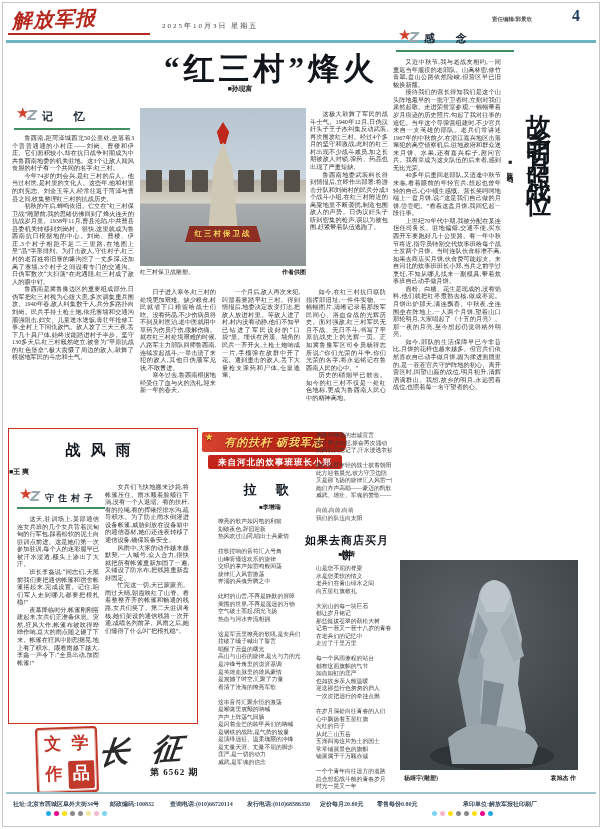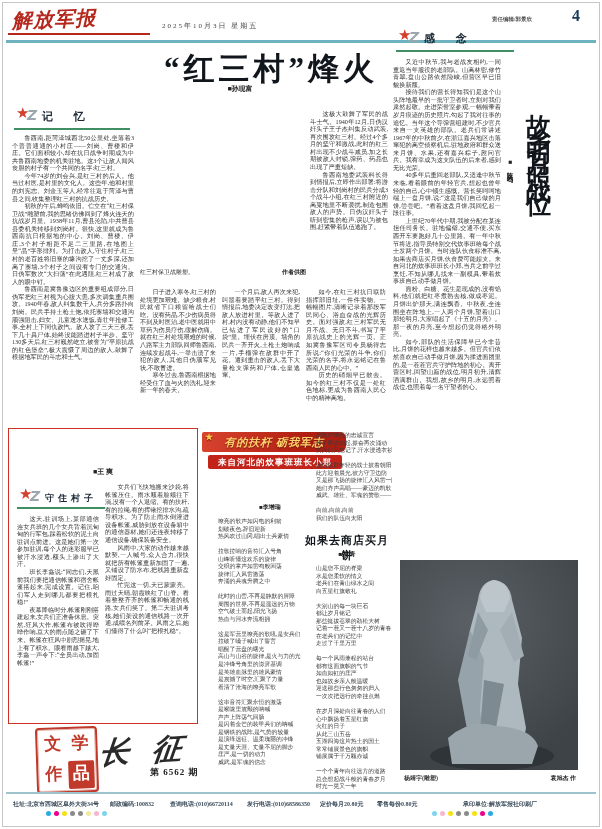--- a/index.html
+++ b/index.html
@@ -97,20 +97,34 @@
   <div class="abs body-text" style="left:12px;top:134px;width:122px;height:292px;">
       <div class="para">鲁西南,距菏泽城西北50公里处,坐落着3个普普通通的小村庄——刘岗、曹楼和伊庄。它们面积较小,却在抗日战争时期成为中共鲁西南地委的机关驻地。这3个让敌人闻风丧胆的村子有一个共同的名字:红三村。</div>
       <div class="para">今年74岁的刘会兴,是红三村的后人。他当过村医,是村里的文化人。这些年,他和村里的刘宪志、刘金玉等人,经常往返于菏泽与曹县之间,收集整理红三村的抗战历史。</div>
       <div class="para">初秋的午后,蝉鸣依旧。伫立在“红三村保卫战”雕塑前,我的思绪仿佛回到了烽火连天的抗战岁月里。1938年11月,曹县沦陷,中共曹县县委机关转移到刘岗村。很快,这里就成为鲁西南抗日根据地的中心。刘岗、曹楼、伊庄,3个村子相距不足二三里路,在地图上呈“品”字形排列。为打击敌人,守住村子,红三村的老百姓将旧寨的壕沟挖了一丈多深,还加高了寨墙,3个村子之间设有专门的交通沟。日伪军数次“大扫荡”在此遇阻,红三村成了敌人的眼中钉。</div>
       <div class="para">鲁西南是冀鲁豫边区的重要组成部分,日伪军把红三村视为心腹大患,多次调集重兵围攻。1940年春,敌人纠集数千人,兵分多路扑向刘岗。民兵手持土枪土炮,依托寨墙和交通沟顽强阻击,妇女、儿童送水送饭,青壮年抢修工事,全村上下同仇敌忾。敌人攻了三天三夜,丢下几十具尸体,始终没能踏进村子半步。坚守130多天后,红三村巍然屹立,被誉为“平原抗战的红色堡垒”,极大震慑了周边的敌人,鼓舞了根据地军民的斗志和士气。</div>
     </div>
 
   <div class="abs feature-title" style="left:164px;top:48px;">“红三村”烽火</div>
   <div class="abs author" style="left:150px;top:84px;width:180px;text-align:center;">■孙现富</div>
 
+  <div class="abs photo" style="left:140px;top:108px;width:166px;height:158px;">
+    <div class="bld-doors" style="left:6px;top:62px;">
+      <i></i>
+        <i></i>
+        <i></i>
+        <i></i>
+        <i></i>
+        <i></i>
+        <i></i>
+    </div>
+    <div class="monu-flame" style="left:72px;top:14px;width:22px;height:22px;"></div>
+    <div class="monu-body" style="left:57px;top:34px;width:52px;height:86px;"></div>
+    <div class="monu-base" style="left:45px;top:118px;width:76px;height:16px;">红三村保卫战</div>
+  </div>
   <div class="abs caption" style="left:140px;top:268px;">红三村保卫战雕塑。</div>
   <div class="abs credit" style="left:236px;top:268px;width:70px;">作者供图</div>
 
   <div class="abs body-text" style="left:310px;top:110px;width:78px;height:172px;">
       <div class="para">这极大鼓舞了军民的战斗士气。1940年12月,日伪汉奸头子王子杰纠集反动武装,再次围攻红三村。经过4个多月的坚守和激战,此时的红三村出现不少战斗减员,加之长期被敌人封锁,弹药、药品也出现了严重短缺。</div>
       <div class="para">鲁西南地委武装科长得到情报后,立即作出部署:将游击分队和刘岗村的民兵分成3个战斗小组,在红三村附近的高粱地里不断袭扰,制造包围敌人的声势。日伪汉奸头子听到密集的枪声,误以为被包围,赶紧带着队伍逃跑了。</div>
     </div>
   <div class="abs body-text" style="left:140px;top:288px;width:76px;height:138px;">
       <div class="para">日子进入寒冬,红三村的处境更加艰难。缺少粮食,村民就省下口粮留给战士们吃。没有药品,不少伤病员得不到及时医治,老中医就用中草药为伤员疗伤,缓解伤痛。就在红三村处境艰难的时候,八路军主力部队回师鲁西南,连续发起战斗,一举击溃了来犯的敌人,其他日伪顽军见状,不敢冒进。</div>
       <div class="para">寒冬过去,鲁西南根据地经受住了血与火的洗礼,迎来新一年的春天。</div>
@@ -136,21 +150,22 @@
       <div class="para">接待我们的营长得知我们是这个山头阵地最早的一批守卫者时,立刻对我们肃然起敬。走进荣誉室参观,一幅幅带着岁月痕迹的历史照片,勾起了我对往事的追忆。当年这个导弹营组建时,不少官兵来自一支英雄的部队。老兵们常讲述1967年的中秋前夕,在浙江嘉兴地区击落窜犯的高空侦察机后,驻地政府和群众送来月饼、水果,还有嘉兴粽子,慰问官兵。我有幸成为这支队伍的后来者,感到无比光荣。</div>
       <div class="para">40多年后重回老部队,又适逢中秋节来临,看着眼前的年轻官兵,想起也曾年轻的自己,心中顿生感慨。营长笑呵呵地端上一盘月饼,说:“这是我们自己做的月饼,尝尝吧。”看着这盘月饼,我回忆起一段往事。</div>
       <div class="para">上世纪70年代中期,我被分配在某连担任司务长。驻地偏僻,交通不便,买东西开车要跑好几十公里路。有一年中秋节将近,指导员特别交代炊事班给每个战士发两个月饼。当时连队伙食标准不高,如果去商店买月饼,伙食费可能超支。来自河北的炊事班班长小郑,当兵之前学过烹饪,不知从哪儿找来一副模具,带着炊事班自己动手做月饼。</div>
       <div class="para">面粉、白糖、花生是现成的,没有馅料,他们就把红枣煮熟去核,做成枣泥。月饼出炉那天,满连飘香。中秋夜,全连围坐在阵地上,一人两个月饼,望着山口那轮明月,大家唱起了《十五的月亮》。那一夜的月亮,至今想起仍觉得格外明亮。</div>
       <div class="para">如今,部队的生活保障早已今非昔比,月饼的花样也越来越多。但官兵们依然喜欢自己动手做月饼,因为揉进面团里的,是一茬茬官兵守护阵地的初心。离开营区时,回望山巅的战位,明月初升,清辉洒满群山。我想,故乡的明月,永远照着战位,也照着每一名守望者的心。</div>
     </div>
   <div class="abs vauthor" style="left:505px;top:158px;">■陈风鸣</div>
   <div class="abs vtitle" style="left:522px;top:94px;height:300px;">故乡明月照战位</div>
 
   <div class="abs redbox" style="left:8px;top:428px;width:188px;height:294px;">
-    <div class="abs author" style="left:0;top:38px;width:188px;text-align:center;">■王 爽</div>
+    <div class="abs box-title" style="left:0;top:12px;width:188px;">战风雨</div>
+    <div class="abs author" style="left:0;top:38px;width:188px;">■王 爽</div>
     <div class="abs slabel small-label" style="left:10px;top:60px;width:86px;">
       <span class="starz">
           <span class="st">★</span>
           <span class="zz">Z</span>
         </span>
       <span class="slabel-text">守住村子</span>
     </div>
     <div class="abs green-rule" style="left:8px;top:78px;width:88px;"></div>
     <div class="abs body-text" style="left:8px;top:86px;width:82px;height:200px;">
         <div class="para">这天,驻训场上,某部通信连女兵班的几个女兵背着沉甸甸的行军包,踩着松软的泥土向驻训点前进。这是她们第一次参加驻训,每个人的迷彩服早已被汗水浸透,额头上渗出了大汗。</div>
@@ -163,20 +178,21 @@
         <div class="para">忙完这一切,天已蒙蒙亮。雨过天晴,朝霞映红了山脊。看着整整齐齐的帐篷和畅通的线路,女兵们笑了。第二天驻训考核,她们架设的通信线路一次开通,成绩名列前茅。风雨之后,她们懂得了什么叫“把根扎稳”。</div>
       </div>
   </div>
 
   <div class="abs ribbon" style="left:202px;top:432px;width:144px;height:20px;">
     <span class="bstar">★</span>
     <span>有的扶杆 砺我军志</span>
   </div>
   <div class="abs banner2" style="left:208px;top:455px;width:134px;height:14px;">来自河北的炊事班班长小郑</div>
 
+  <div class="abs poem-title" style="left:210px;top:481px;width:120px;font-size:13px;letter-spacing:8px;">拉 歌</div>
   <div class="abs author" style="left:210px;top:503px;width:120px;text-align:center;font-size:6px;">■李增瑞</div>
   <div class="abs plines" style="left:218px;top:518px;width:96px;height:252px;">
       <div class="pline">嘹亮的歌声如闪电的利箭</div>
       <div class="pline">划破夜色,辞旧迎新</div>
       <div class="pline">热风吹过山冈,唱出士兵豪情</div>
       <div class="pline"></div>
       <div class="pline">拉歌拉响的音符汇入号角</div>
       <div class="pline">山峰听懂这欢乐的旋律</div>
       <div class="pline">交织的掌声如雷鸣般回荡</div>
       <div class="pline">旋律汇入风雷激荡</div>

